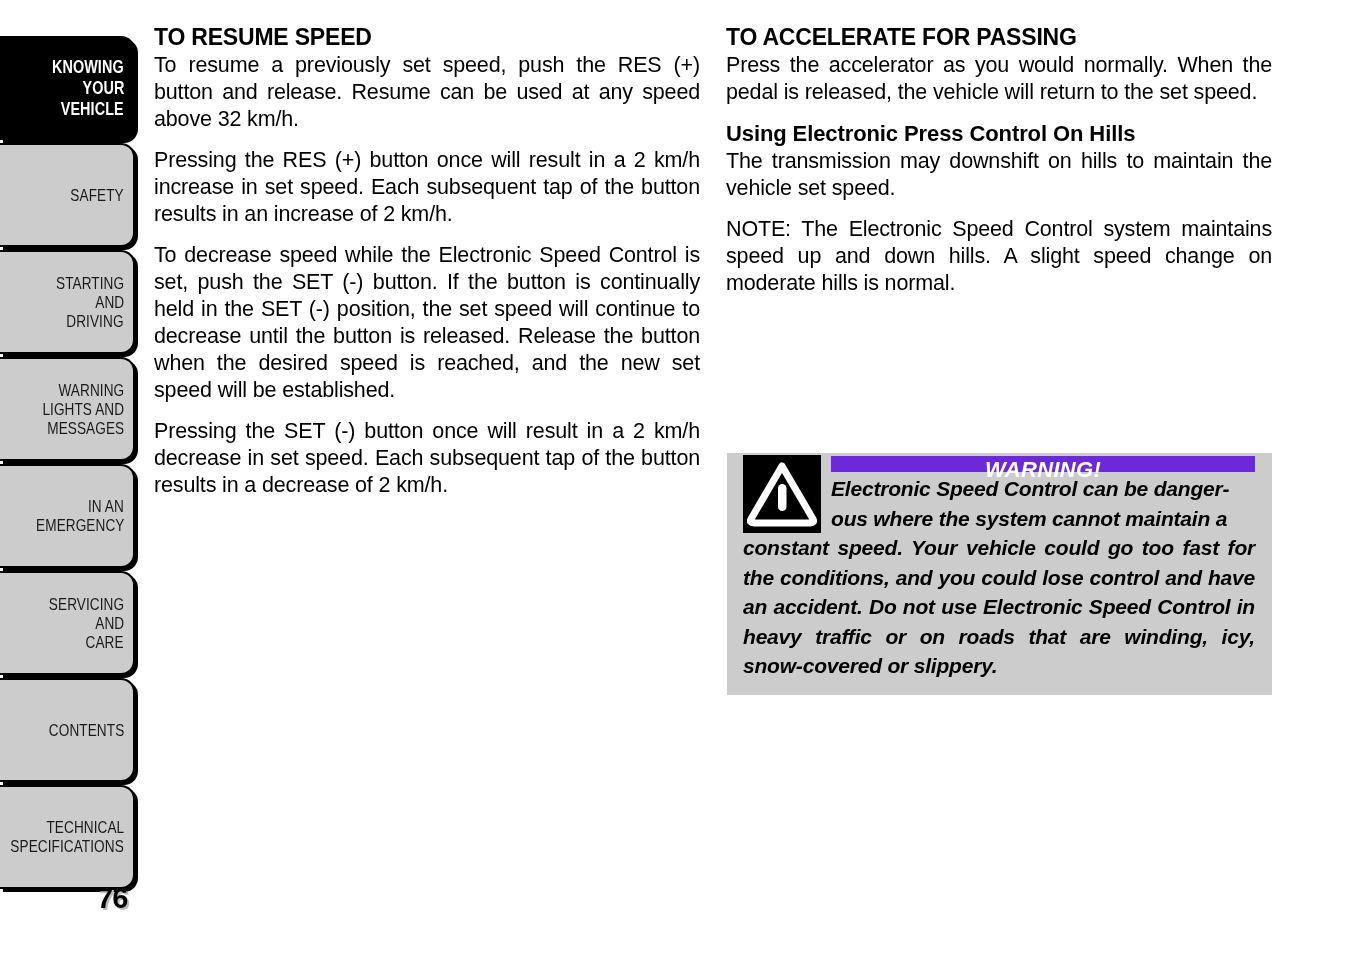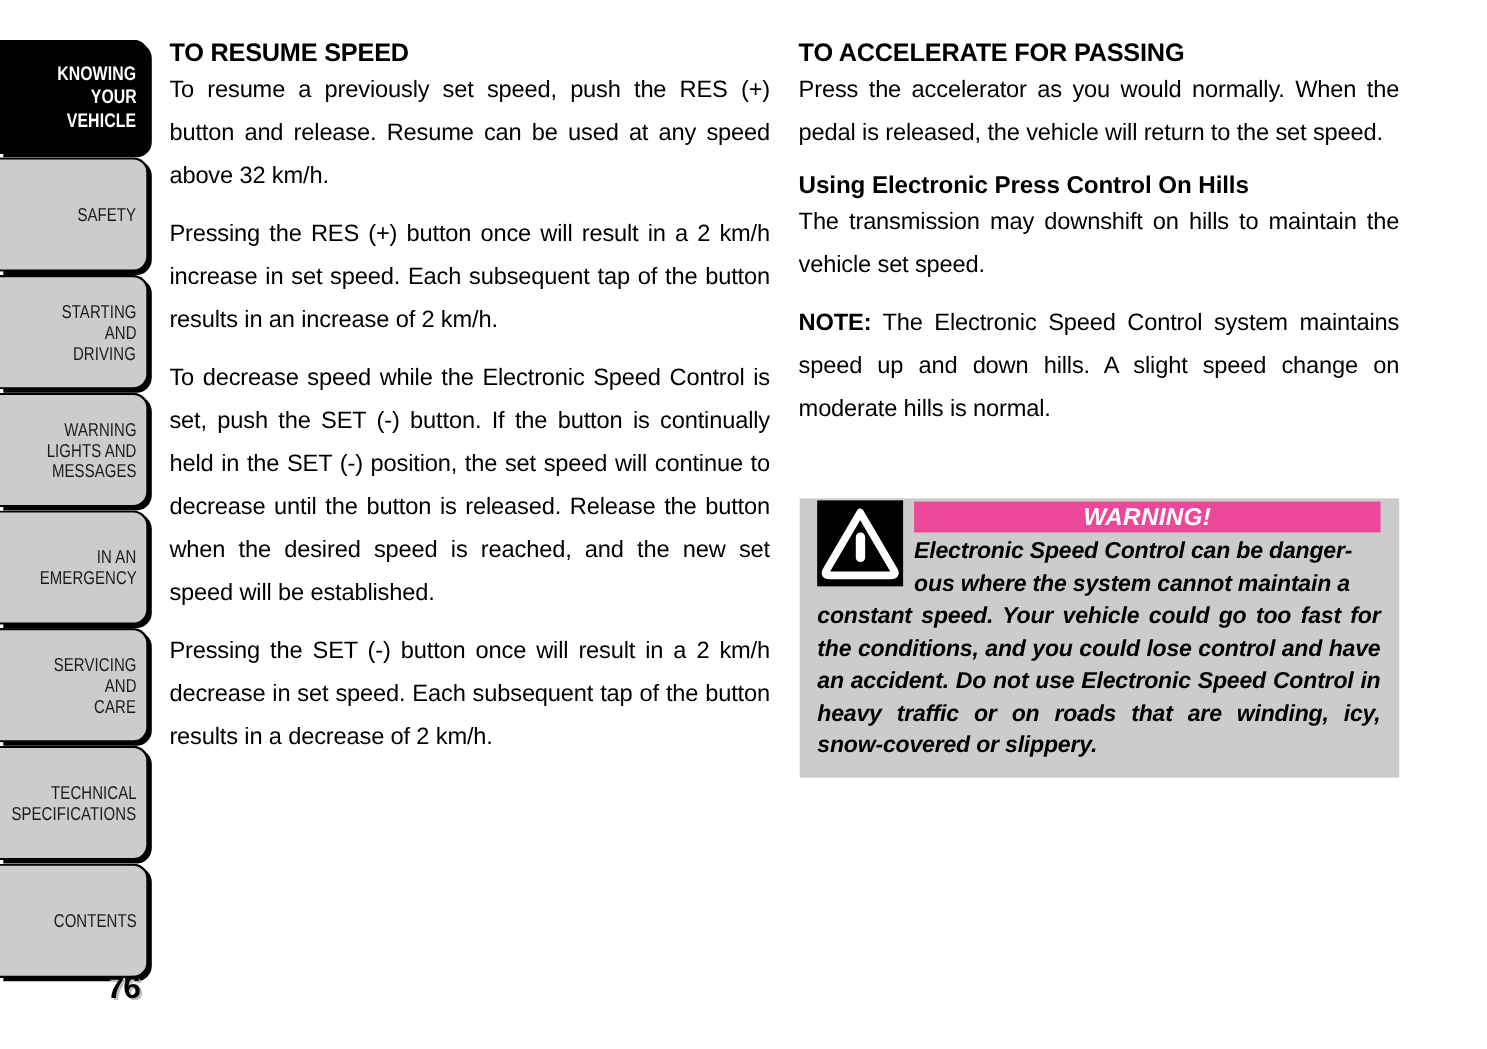--- a/index.html
+++ b/index.html
@@ -68,21 +68,21 @@
     top: 882px;
     font-size: 29px;
     font-weight: bold;
     letter-spacing: -1px;
     text-shadow: 2px 2px 0 #bdbdbd;
   }
 
   
   .column {
     position: absolute;
-    top: 34px;
+    top: 24px;
     width: 546px;
   }
   #col-left  { left: 154px; }
   #col-right { left: 726px; }
 
   h2.head-caps {
     margin: 0 0 1px 0;
     font-size: 23px;
     line-height: 27px;
     font-weight: bold;
@@ -91,26 +91,26 @@
   h3.head-title {
     margin: 0 0 1px 0;
     font-size: 22px;
     line-height: 27px;
     font-weight: bold;
     letter-spacing: -0.1px;
   }
   .body-p {
     margin: 0 0 14px 0;
     font-size: 21.5px;
-    line-height: 39px;
+    line-height: 27px;
     text-align: justify;
     text-justify: inter-word;
     letter-spacing: -0.15px;
   }
-  .note-label { font-weight: bold; }
+  .note-label { font-weight: normal; }
 
   
   #warning-box {
     position: absolute;
     left: 727px;
     top: 453px;
     width: 545px;
     box-sizing: border-box;
     background: #cccccc;
     padding: 0 0 14px 0;
@@ -127,29 +127,29 @@
     margin: 2px 0 0 16px;
     position: relative;
   }
   #warning-icon svg { display: block; }
   #warning-right {
     flex: 1 1 auto;
     padding-left: 10px;
     padding-right: 17px;
   }
   #warning-title-bar {
-    background: #ec4899;
+    background: #6d28d9;
     color: #ffffff;
     font-weight: bold;
     font-style: italic;
     font-size: 22px;
     line-height: 28px;
     text-align: center;
     letter-spacing: .3px;
-    height: 28px;
+    height: 16px;
     margin-top: 3px;
   }
   .warn-text {
     font-weight: bold;
     font-style: italic;
     font-size: 21px;
     line-height: 29.5px;
     text-align: justify;
     text-justify: inter-word;
     letter-spacing: -0.2px;
@@ -188,25 +188,25 @@
     <div class="tab" style="height: 104px;">
       <div class="tab-line">IN AN</div>
       <div class="tab-line">EMERGENCY</div>
     </div>
     <div class="tab" style="height: 104px;">
       <div class="tab-line">SERVICING</div>
       <div class="tab-line">AND</div>
       <div class="tab-line">CARE</div>
     </div>
     <div class="tab" style="height: 104px;">
+      <div class="tab-line">CONTENTS</div>
+    </div>
+    <div class="tab" style="height: 104px;">
       <div class="tab-line">TECHNICAL</div>
       <div class="tab-line">SPECIFICATIONS</div>
-    </div>
-    <div class="tab" style="height: 104px;">
-      <div class="tab-line">CONTENTS</div>
     </div>
   </div>
 
 <div id="page-number">76</div>
 
 <div class="column" id="col-left">
   <h2 class="head-caps">TO RESUME SPEED</h2>
   <p class="body-p">To resume a previously set speed, push the RES (+) button and release. Resume can be used at any speed above 32 km/h.</p>
 
 

